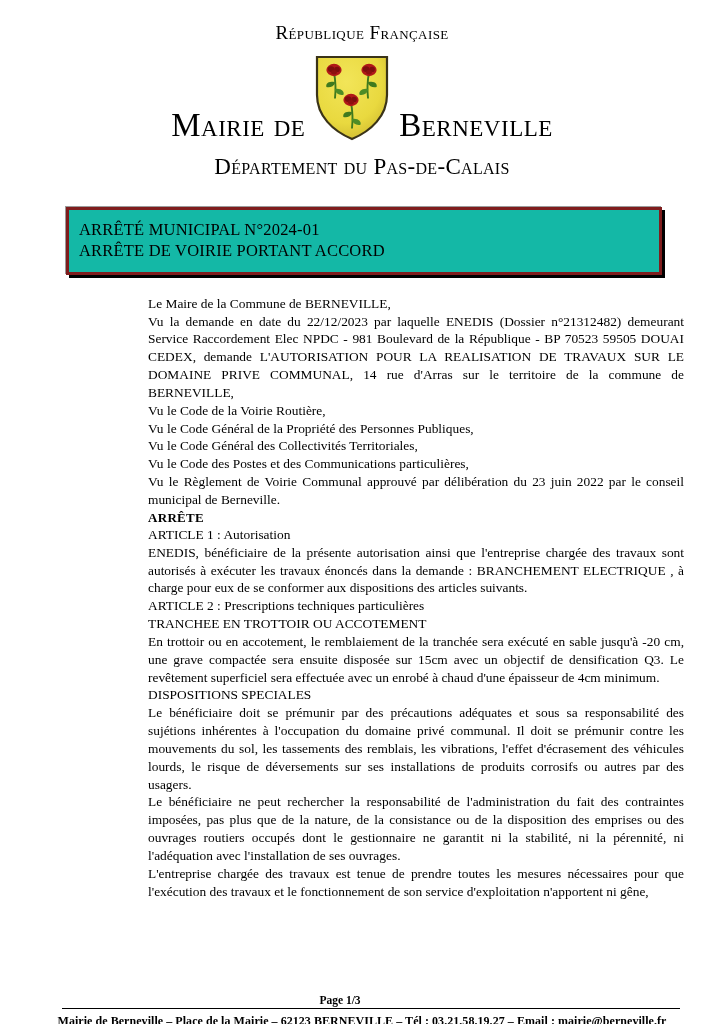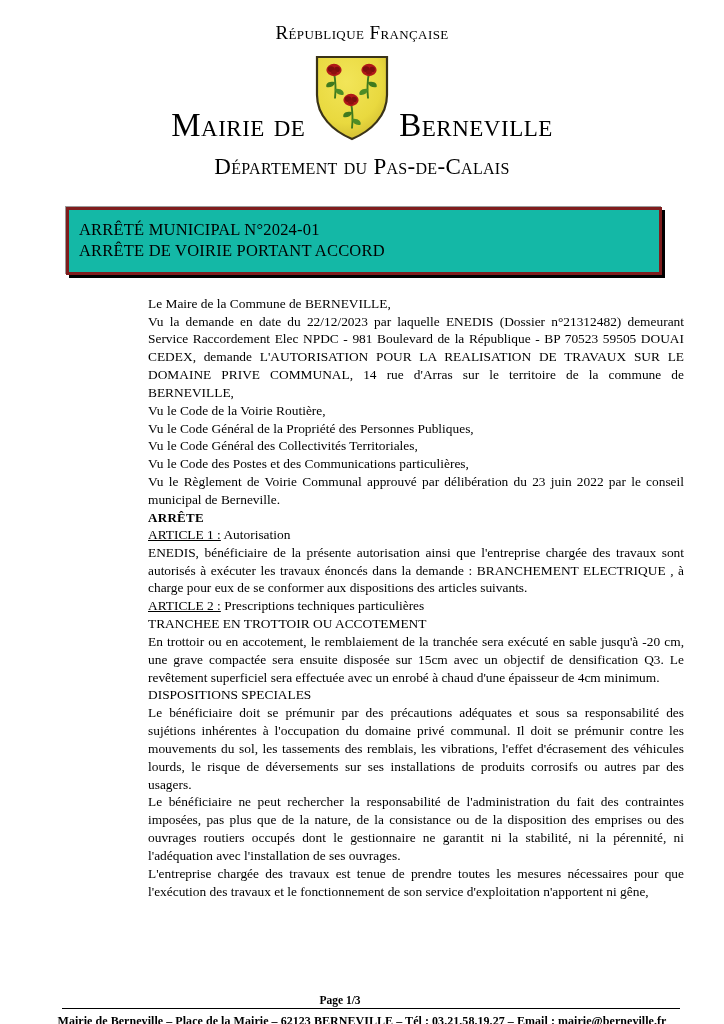--- a/index.html
+++ b/index.html
@@ -103,21 +103,20 @@
     text-align: center;
     font-weight: bold;
     font-size: 13px;
     letter-spacing: 0.3px;
   }
 
   .article-head {
     margin-top: 13px;
   }
   .article-head .u {
-    text-decoration: underline;
   }
 
   .caps-head {
     margin-top: 8px;
   }
 
   
   .footer {
     position: absolute;
     left: 0;

